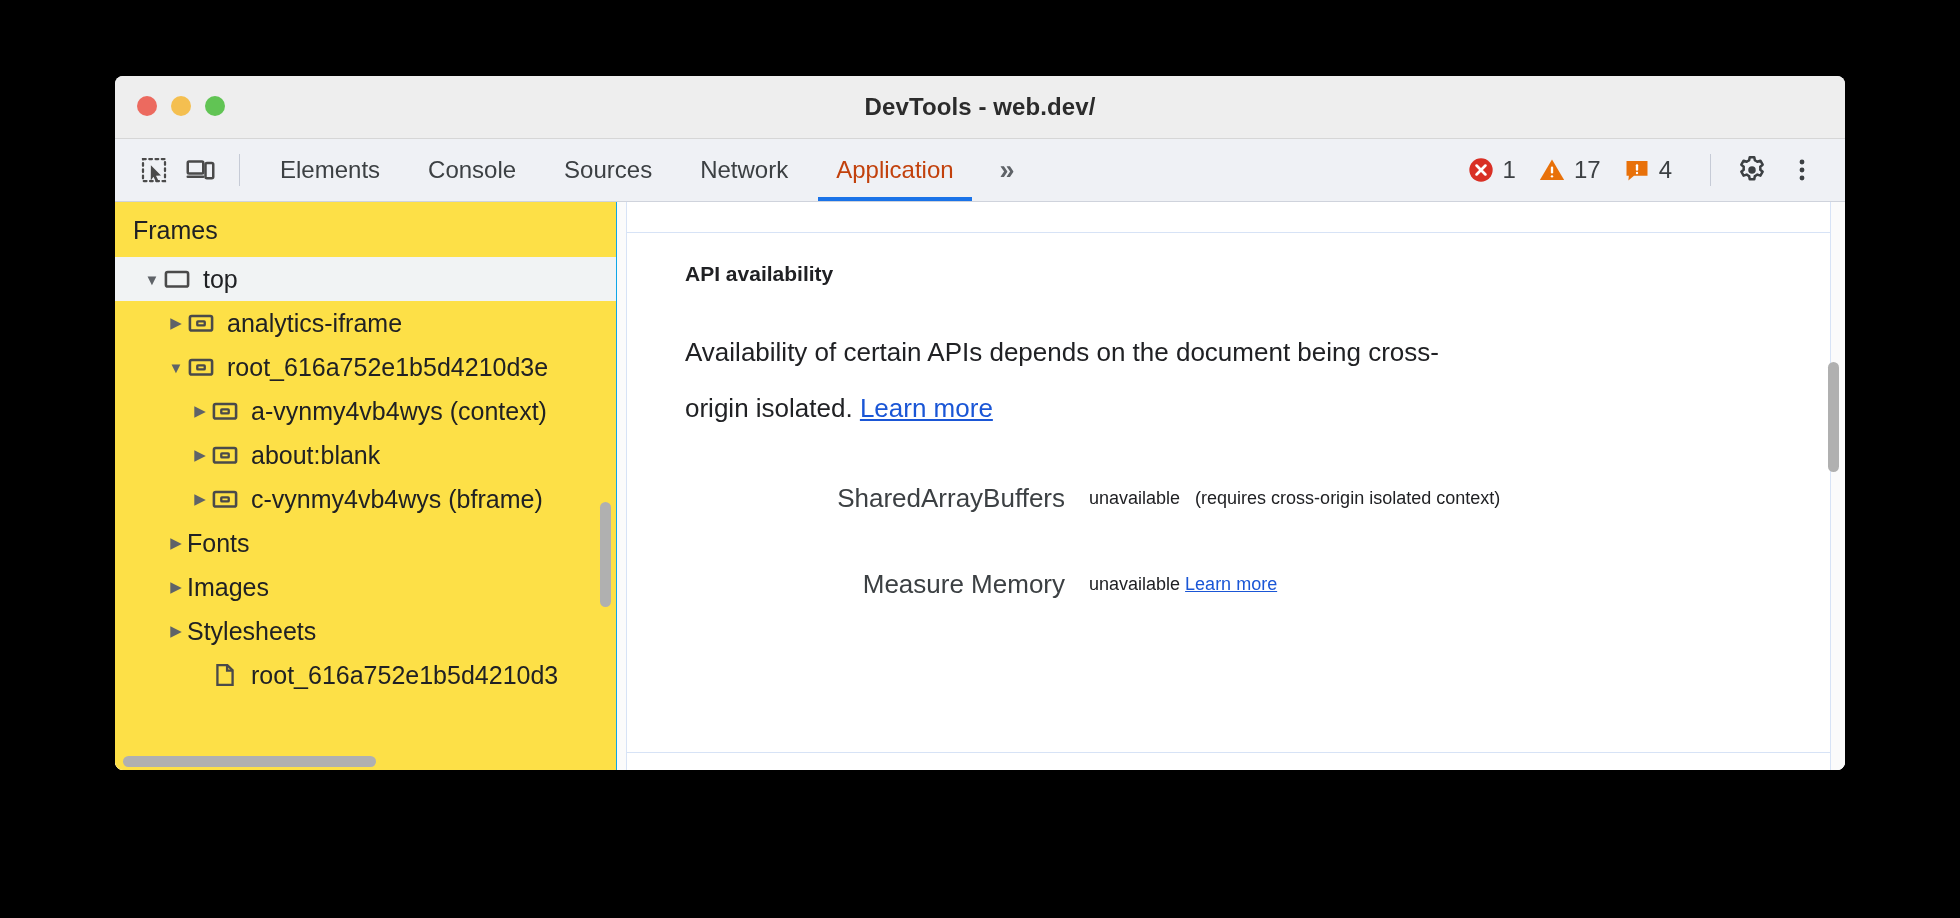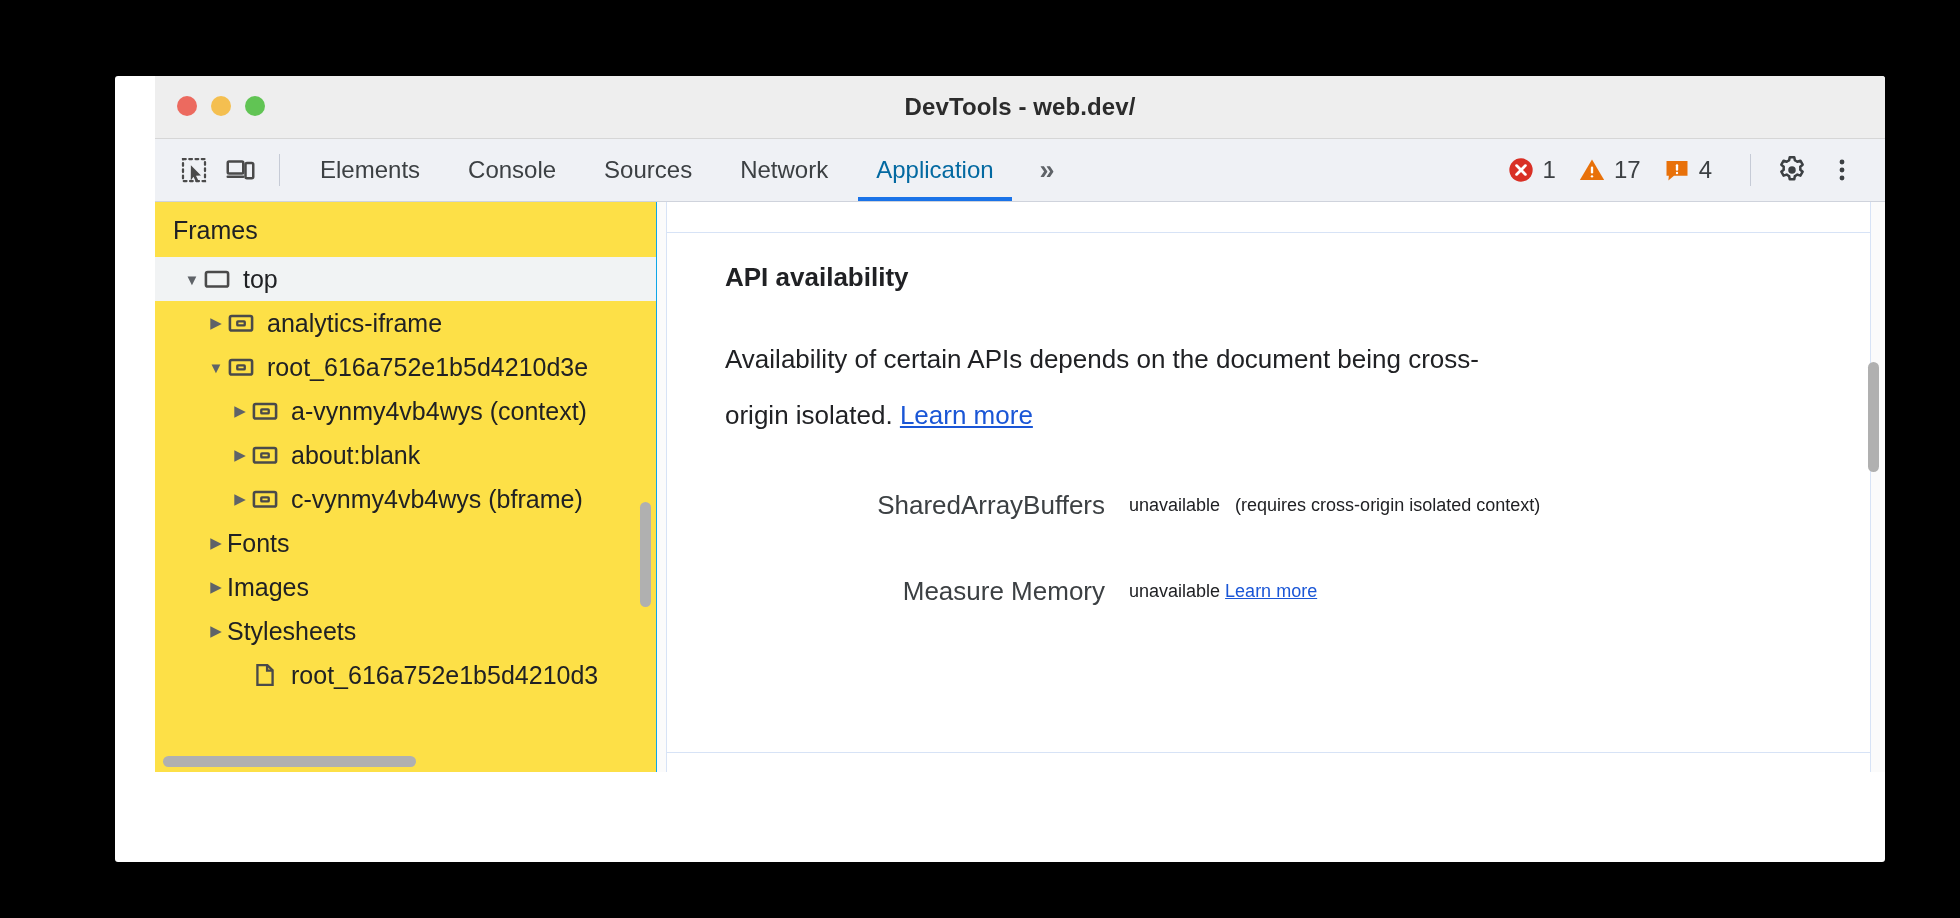--- a/index.html
+++ b/index.html
@@ -3,24 +3,23 @@
 <meta charset="utf-8">
 <style>
   html,body{margin:0;padding:0;}
   body{
     width:1960px;height:918px;background:#000;overflow:hidden;
     font-family:"Liberation Sans",sans-serif;
   }
 
   
   .window{
-    position:absolute;left:115px;top:76px;width:1730px;height:786px;
-    background:#fff;border-radius:3px;overflow:hidden;
+    position:absolute;left:115px;top:76px;width:1730px;height:694px;
+    background:#fff;border-radius:8px;overflow:hidden;
     box-shadow:0 0 0 1px rgba(0,0,0,.25);
-    padding-left:40px;
   }
 
   
   .titlebar{
     position:relative;height:62px;background:#eeeeee;
     border-bottom:1px solid #d6d6d6;
   }
   .lights{position:absolute;left:22px;top:20px;display:flex;gap:14px;}
   .light{width:20px;height:20px;border-radius:50%;}
   .l-red{background:#ec6a5f;}
@@ -40,21 +39,21 @@
     width:46px;height:46px;display:flex;align-items:center;justify-content:center;
     color:#4a4a4a;flex:none;
   }
   .tb-icon:first-child{margin-left:16px;}
   .tb-divider{width:1px;height:32px;background:#c6cbd6;margin:0 16px;flex:none;}
   .tabs{display:flex;align-items:center;height:100%;}
   .tab{
     height:100%;display:flex;align-items:center;padding:0 24px;
     font-size:24px;color:#3c4043;position:relative;white-space:nowrap;text-align:center;
   }
-  .tab.active{color:#0369a1;}
+  .tab.active{color:#c2410c;}
   .tab.active:after{
     content:"";position:absolute;left:6px;right:6px;bottom:0;height:4px;background:#1a73e8;
   }
   .chev{
     display:flex;align-items:center;padding:0 22px;color:#5f6368;
     font-size:27px;font-weight:bold;letter-spacing:-3px;
   }
   .tb-right{
     margin-left:auto;display:flex;align-items:center;height:100%;padding-right:18px;
   }
@@ -104,21 +103,21 @@
     background:#fff;border:1px solid #d7e3f6;
   }
   .card-top-sep{
     position:absolute;left:0;right:0;top:65px;height:1px;background:#d7e3f6;
   }
   .card-bottom-sep{
     position:absolute;left:0;right:0;bottom:36px;height:1px;background:#d7e3f6;
   }
   .content{position:absolute;left:58px;right:30px;top:95px;}
   .section-title{
-    font-size:26px;font-weight:bold;color:#202124;margin:0 0 38px 0;
+    font-size:21px;font-weight:bold;color:#202124;margin:0 0 38px 0;
   }
   .para{
     font-size:26px;color:#202124;line-height:56px;max-width:790px;margin:0 0 34px 0;
   }
   a.link{color:#1a56d6;text-decoration:underline;}
   .kv{display:flex;margin-bottom:30px;line-height:56px;}
   .kv-key{
     width:380px;flex:none;text-align:right;padding-right:24px;
     font-size:26px;color:#3c4043;
   }

